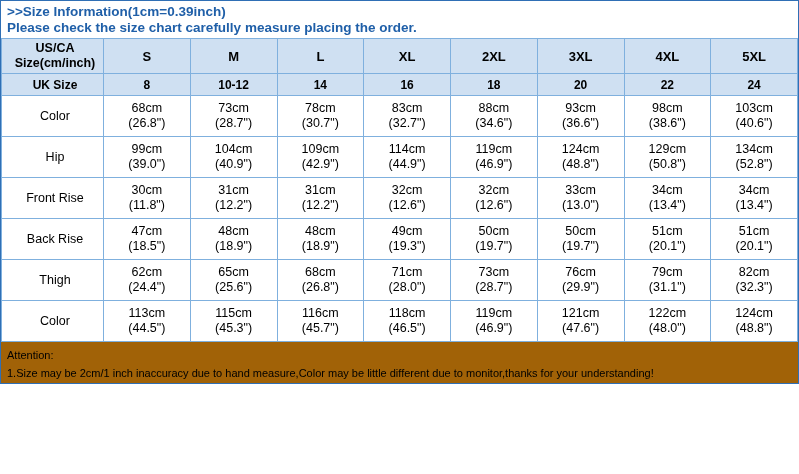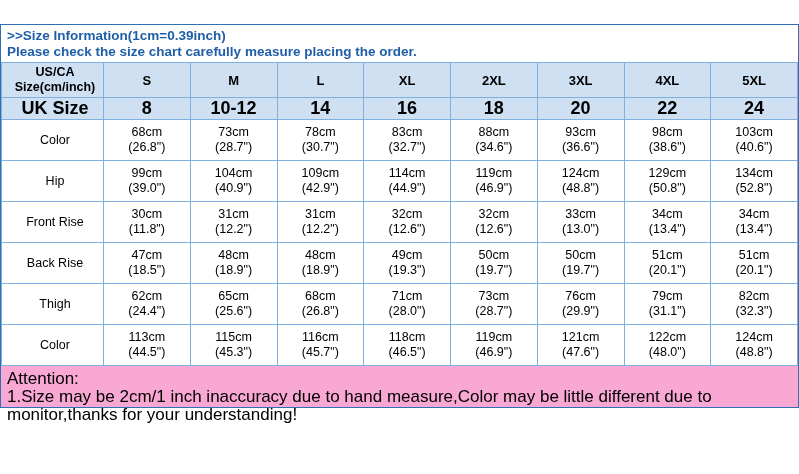--- a/index.html
+++ b/index.html
@@ -13,24 +13,23 @@
     font-family: "Liberation Sans", sans-serif;
     font-size: 13px;
     color: #000000;
     overflow: hidden;
   }
   .sheet {
     width: 799px;
     height: 384px;
     box-sizing: border-box;
     border: 1px solid #2f6fb5;
-    background: #f9a8d4;
+    background: #a16207;
     display: flex;
     flex-direction: column;
-    margin-top: 24px;
   }
   .header-note {
     padding: 3px 6px 2px 6px;
     background: #ffffff;
   }
   .header-line {
     color: #1f5fa8;
     font-size: 13.5px;
     font-weight: bold;
     line-height: 16px;
@@ -60,21 +59,21 @@
     font-size: 13px;
   }
   tr.head-row td.col-label {
     line-height: 15px;
     font-size: 12.5px;
   }
   tr.sub-row td {
     background: #cfe0f2;
     font-weight: bold;
     height: 21px;
-    font-size: 18px;
+    font-size: 12px;
   }
   tr.data-row td {
     height: 40px;
     background: #ffffff;
     line-height: 15px;
     font-size: 12.5px;
   }
   tr.data-row td.col-label {
     font-weight: normal;
   }
@@ -82,21 +81,21 @@
     display: block;
   }
   .inch {
     display: block;
   }
   .footer {
     padding: 4px 6px 0 6px;
     flex: 1;
   }
   .footer-line {
-    font-size: 17px;
+    font-size: 11px;
     line-height: 18px;
     color: #000000;
   }
 </style>
 </head>
 <body>
 
 <div class="sheet">
 
   <div class="header-note">

